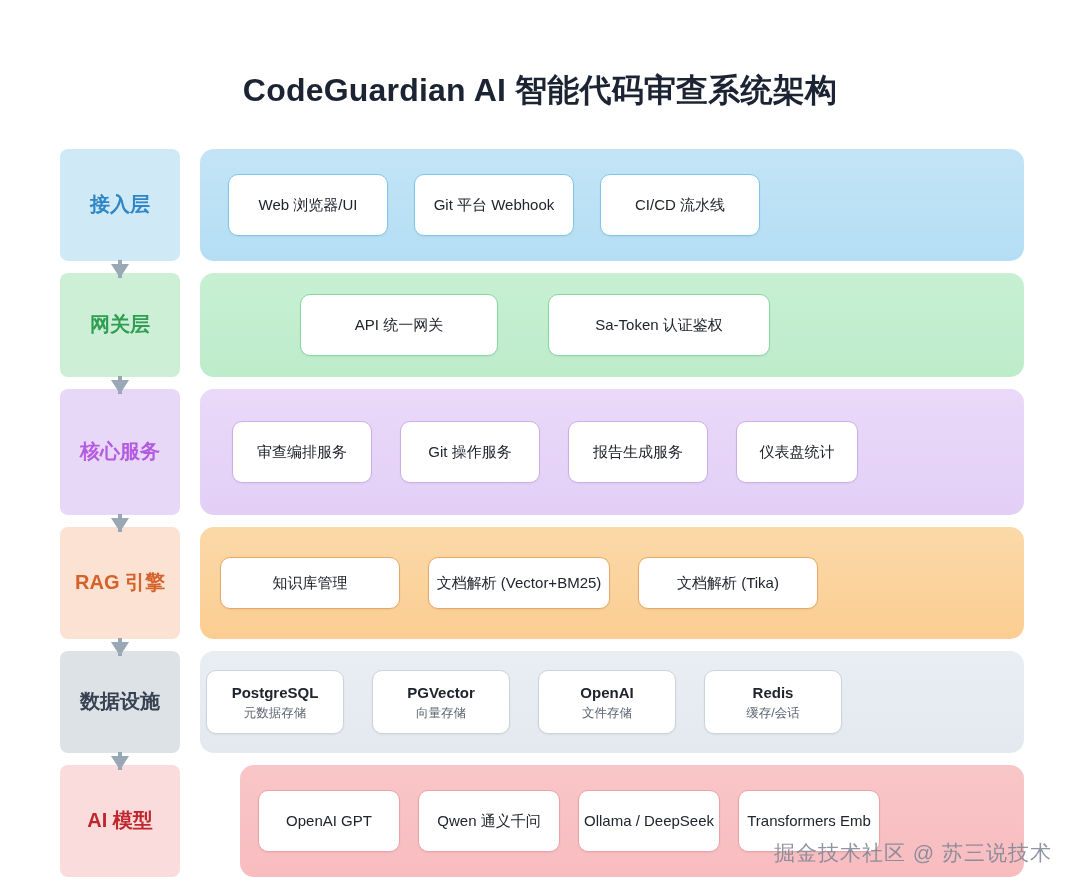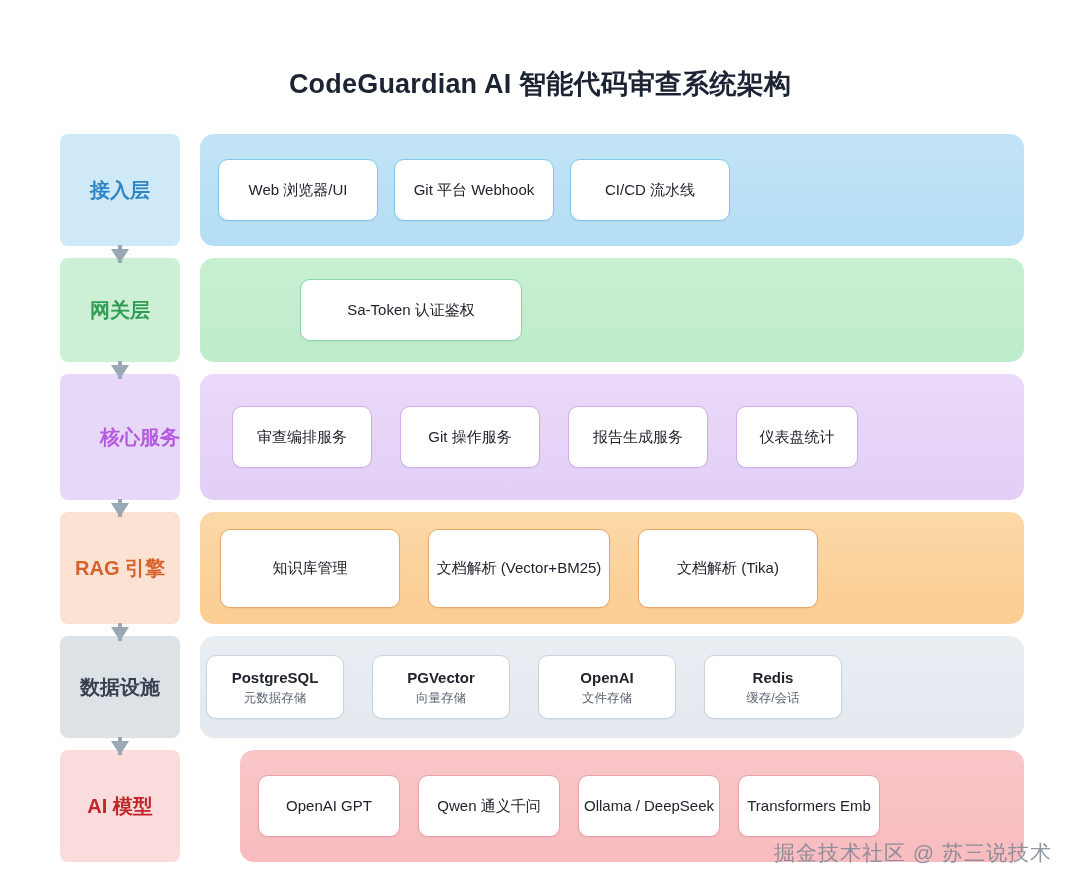--- a/index.html
+++ b/index.html
@@ -11,21 +11,21 @@
     width: 1080px;
     height: 883px;
     font-family: "Liberation Sans", "DejaVu Sans", sans-serif;
     color: #1f2430;
     overflow: hidden;
     position: relative;
   }
 
   .page-title {
     text-align: center;
-    font-size: 27px;
+    font-size: 32px;
     font-weight: bold;
     color: #1c2333;
     letter-spacing: 0.2px;
     padding-top: 48px;
     padding-bottom: 6px;
   }
 
   .diagram {
     position: relative;
     padding: 8px 56px 0 60px;
@@ -112,21 +112,21 @@
     line-height: 1.2;
   }
   .card.two-line .card-title { font-weight: bold; font-size: 15px; }
 
   
   .pill-access { background: #cfe9f7; color: #2f86c4; }
   .band-access {
     background: linear-gradient(180deg, #c3e4f6 0%, #b4def4 100%);
     height: 112px;
   }
-  .band-access .card { border: 1.5px solid #7ec7e8; height: 62px; }
+  .band-access .card { border: 1.5px solid #7ec7e8; height: 62px; margin-left: 10px; }
 
   
   .pill-gateway { background: #cdefd5; color: #2f9e54; }
   .band-gateway {
     background: linear-gradient(180deg, #c7f0d2 0%, #bdeccb 100%);
     height: 104px;
   }
   .band-gateway .card { border: 1.5px solid #86d7a2; height: 62px; }
   .band-gateway { padding-left: 100px; gap: 50px; }
 
@@ -140,21 +140,21 @@
   .band-core { padding-left: 32px; gap: 28px; }
 
   
   .pill-rag { background: #fbe2d2; color: #d4622a; }
   .band-rag {
     background: linear-gradient(180deg, #fbd9a8 0%, #fbcd92 100%);
     height: 112px;
   }
   .band-rag .card { border: 1.5px solid #eda martin; height: 62px; }
   .band-rag .card { border: 1.5px solid #e8a champ; }
-  .band-rag .card { border: 1.5px solid #e9a765; height: 79px; }
+  .band-rag .card { border: 1.5px solid #e9a765; height: 52px; }
   .band-rag { padding-left: 20px; gap: 28px; }
 
   
   .pill-data { background: #dde2e7; color: #374151; }
   .band-data {
     background: linear-gradient(180deg, #e9eef3 0%, #e3e9ef 100%);
     height: 102px;
   }
   .band-data .card { border: 1.5px solid #cbd3dc; height: 64px; }
   .band-data { padding-left: 6px; gap: 28px; }
@@ -164,21 +164,21 @@
   .band-ai {
     background: linear-gradient(180deg, #f9c6c8 0%, #f8bcbf 100%);
     height: 112px;
   }
   .band-ai .card { border: 1.5px solid #eda1a4; height: 62px; }
   .band-ai { padding-left: 18px; gap: 18px; margin-left: 40px; }
 
   
   .row-access .layer-pill { height: 112px; }
   .row-gateway .layer-pill { height: 104px; }
-  .row-core .layer-pill { height: 126px; justify-content: flex-end; }
+  .row-core .layer-pill { height: 126px; }
   .row-rag .layer-pill { height: 112px; }
   .row-data .layer-pill { height: 102px; }
   .row-ai .layer-pill { height: 112px; }
 
   
   .watermark {
     position: absolute;
     right: 28px;
     bottom: 16px;
     font-size: 21px;
@@ -212,20 +212,23 @@
       </div>
     </div>
   </div>
 
   <div class="layer-row row-gateway">
     <div class="layer-pill pill-gateway">
       <span>网关层</span>
       <span class="pill-arrow"></span>
     </div>
     <div class="band band-gateway">
+      <div class="card" style="width:198px">
+        <span class="card-title">API 统一网关</span>
+      </div>
       <div class="card" style="width:222px">
         <span class="card-title">Sa-Token 认证鉴权</span>
       </div>
     </div>
   </div>
 
   <div class="layer-row row-core">
     <div class="layer-pill pill-core">
       <span>核心服务</span>
       <span class="pill-arrow"></span>

